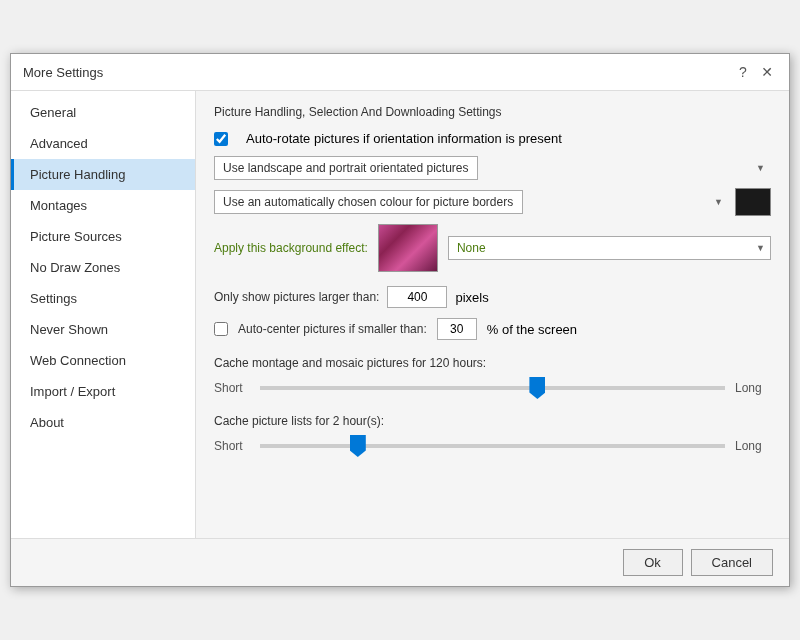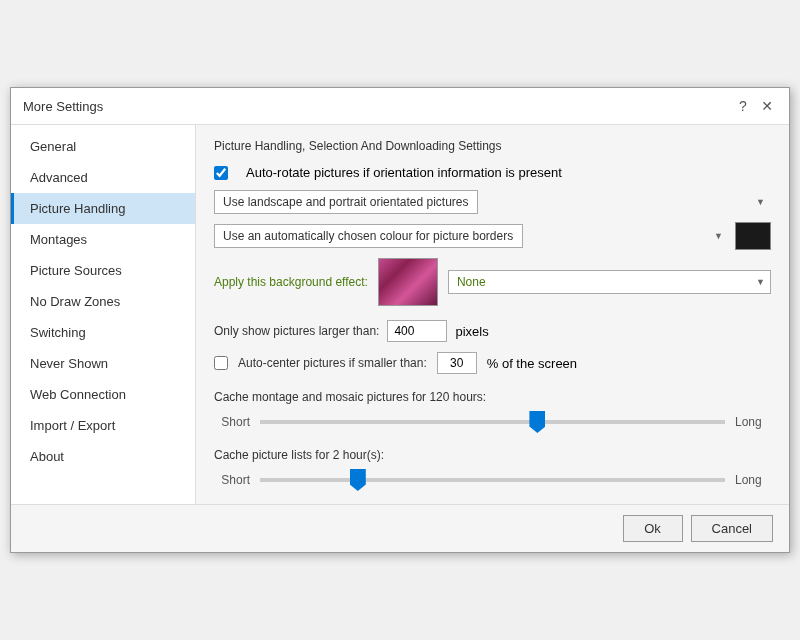--- a/index.html
+++ b/index.html
@@ -9,21 +9,21 @@
       background: #f0f0f0;
       display: flex;
       align-items: center;
       justify-content: center;
       width: 800px;
       height: 640px;
       overflow: hidden;
     }
     .dialog {
       width: 780px;
-      height: 466px;
+      height: 534px;
       background: #f5f5f5;
       border: 1px solid #999;
       box-shadow: 2px 2px 10px rgba(0,0,0,0.3);
       display: flex;
       flex-direction: column;
     }
     .title-bar {
       background: #ffffff;
       padding: 8px 12px;
       display: flex;
@@ -197,20 +197,21 @@
       font-size: 12px;
       color: #333;
       flex-shrink: 0;
     }
     .pixel-input {
       width: 60px;
       padding: 3px 6px;
       border: 1px solid #aaa;
       background: white;
       font-size: 12px;
+      text-align: center;
     }
     .auto-center-row {
       display: flex;
       align-items: center;
       gap: 10px;
       margin-bottom: 16px;
     }
     .auto-center-row input[type=checkbox] {
       width: 14px;
       height: 14px;
@@ -237,21 +238,20 @@
     }
     .slider-row {
       display: flex;
       align-items: center;
       gap: 10px;
     }
     .slider-label {
       font-size: 12px;
       color: #555;
       width: 36px;
-      text-align: right;
     }
     .slider-label.right {
       text-align: left;
     }
     .slider-container {
       flex: 1;
       position: relative;
       height: 20px;
       display: flex;
       align-items: center;
@@ -320,21 +320,21 @@
   <div class="dialog-body">
 
     <div class="sidebar">
 
     <div class="sidebar-item">General</div>
         <div class="sidebar-item">Advanced</div>
         <div class="sidebar-item active">Picture Handling</div>
         <div class="sidebar-item">Montages</div>
         <div class="sidebar-item">Picture Sources</div>
         <div class="sidebar-item">No Draw Zones</div>
-        <div class="sidebar-item">Switching</div>
+        <div class="sidebar-item">Settings</div>
         <div class="sidebar-item">Never Shown</div>
         <div class="sidebar-item">Web Connection</div>
         <div class="sidebar-item">Import / Export</div>
         <div class="sidebar-item">About</div>
       </div>
 
     <div class="main-content">
       <div class="section-title">Picture Handling, Selection And Downloading Settings</div>
 
       <div class="checkbox-row">

